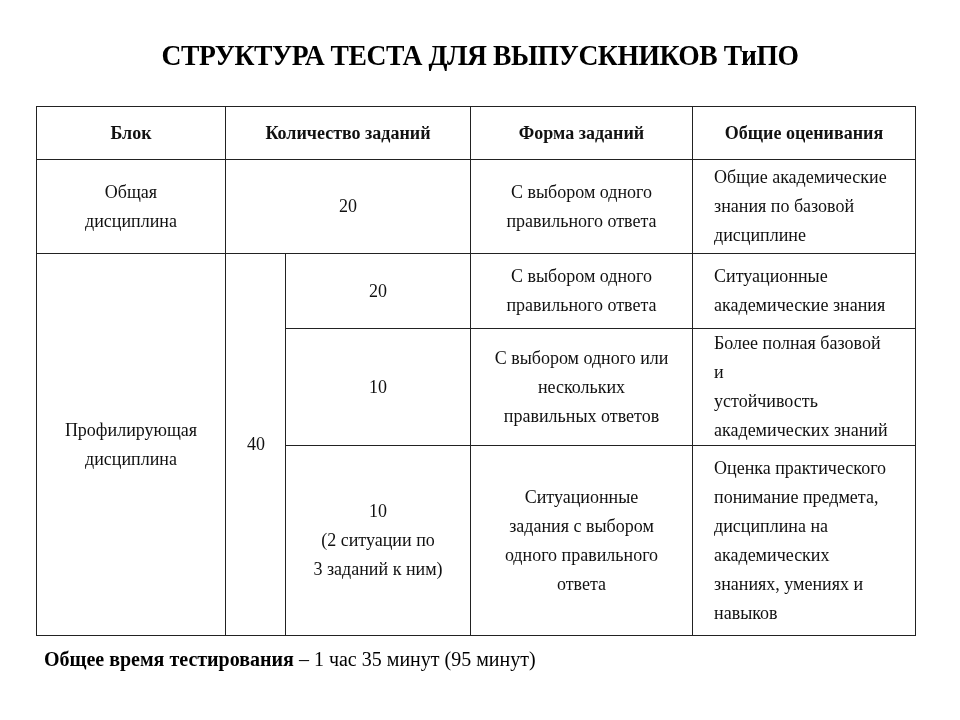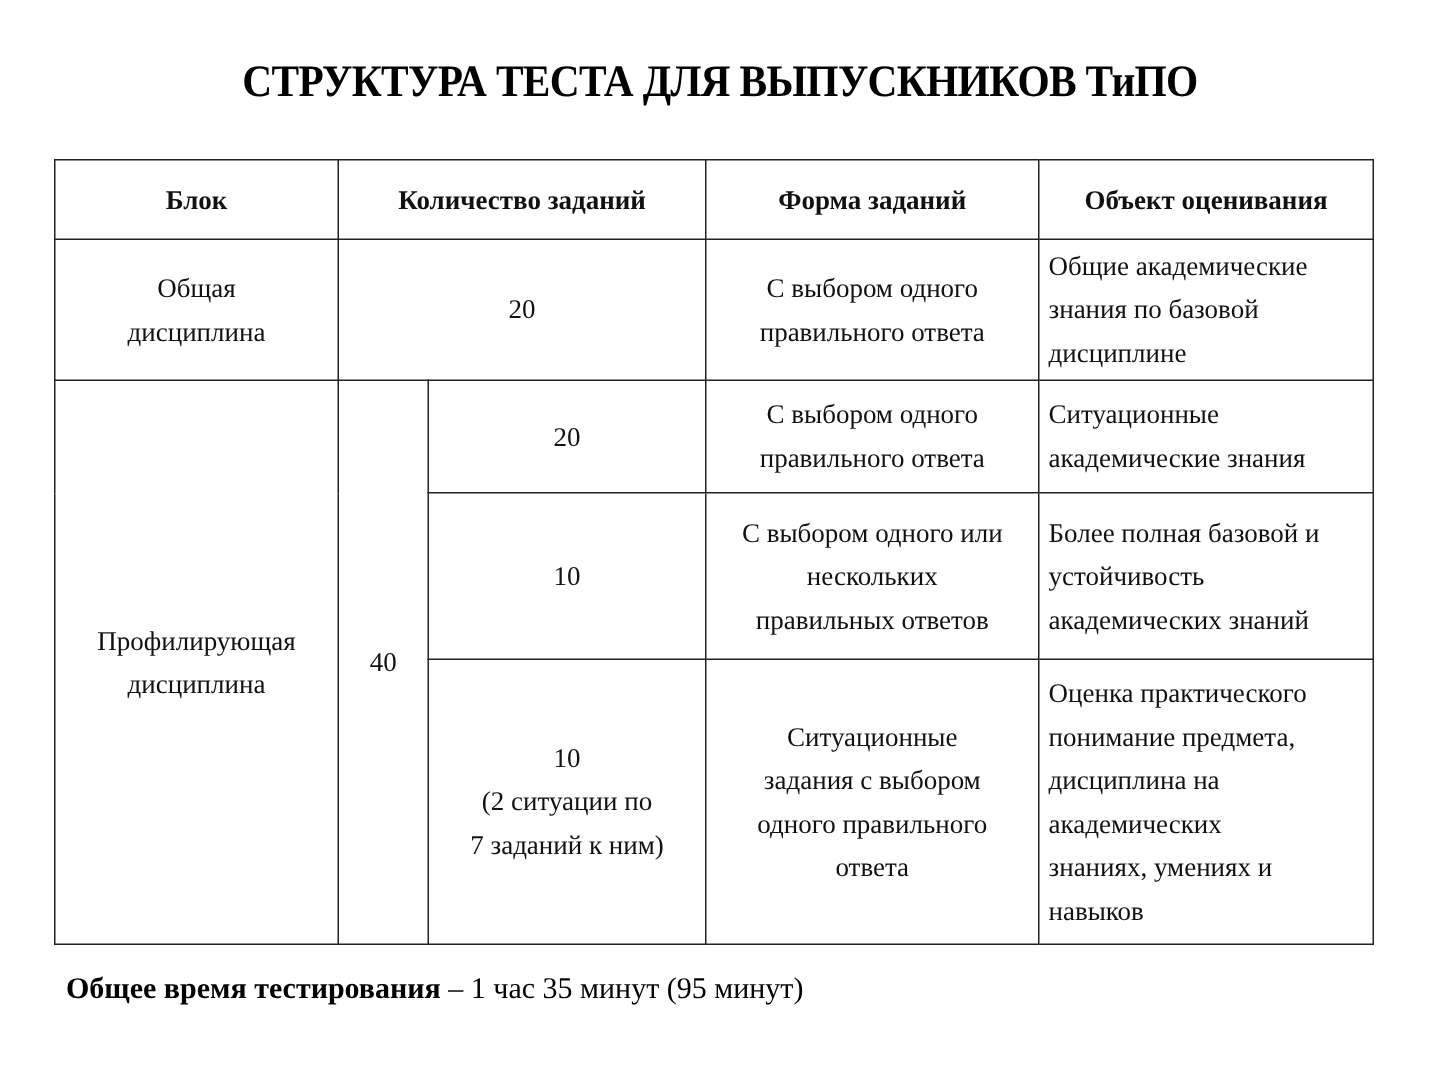--- a/index.html
+++ b/index.html
@@ -10,21 +10,21 @@
     .title {
       position: absolute; left: 0; top: 38px; width: 960px; text-align: center;
       font-size: 30px; font-weight: bold; letter-spacing: -0.5px; color: #000;
       transform: scaleX(0.92); transform-origin: center;
     }
     table.grid {
       position: absolute; left: 36px; top: 106px; border-collapse: collapse;
       table-layout: fixed; width: 879px;
     }
     table.grid td, table.grid th {
-      border: 1.5px solid #222; font-size: 18px; line-height: 29px; padding: 0 6px;
+      border: 1.5px solid #222; font-size: 18px; line-height: 29px; padding: 0 21px;
       vertical-align: middle; text-align: center;
     }
     table.grid th { font-weight: bold; height: 52px; }
     .bold { font-weight: normal; }
     .left { text-align: left !important; margin-top: 32px; }
     .line { display: block; }
     .footer {
       position: absolute; left: 44px; top: 648px; font-size: 20px; color: #000;
     }
     .footer b { font-weight: bold; font-family: Liberation Serif, serif; }
@@ -40,21 +40,21 @@
     <col style="width:60px">
     <col style="width:185px">
     <col style="width:222px">
     <col style="width:223px">
   </colgroup>
   <tbody>
       <tr>
     <th>Блок</th>
     <th colspan="2">Количество заданий</th>
     <th>Форма заданий</th>
-    <th>Объект оценивания</th>
+    <th>Общие оценивания</th>
   </tr>
   <tr style="height:94px">
     <td class="bold">
       <span class="line">Общая</span>
       <span class="line">дисциплина</span>
     </td>
     <td colspan="2">20</td>
     <td>
       <span class="line">С выбором одного</span>
       <span class="line">правильного ответа</span>
@@ -95,21 +95,21 @@
     <td class="left">
       <span class="line">Более полная базовой и</span>
       <span class="line">устойчивость</span>
       <span class="line">академических знаний</span>
     </td>
   </tr>
   <tr style="height:190px">
     <td>
       <span class="line">10</span>
       <span class="line">(2 ситуации по</span>
-      <span class="line">7 заданий к ним)</span>
+      <span class="line">3 заданий к ним)</span>
     </td>
     <td>
       <span class="line">Ситуационные</span>
       <span class="line">задания с выбором</span>
       <span class="line">одного правильного</span>
       <span class="line">ответа</span>
     </td>
     <td class="left">
       <span class="line">Оценка практического</span>
       <span class="line">понимание предмета,</span>

